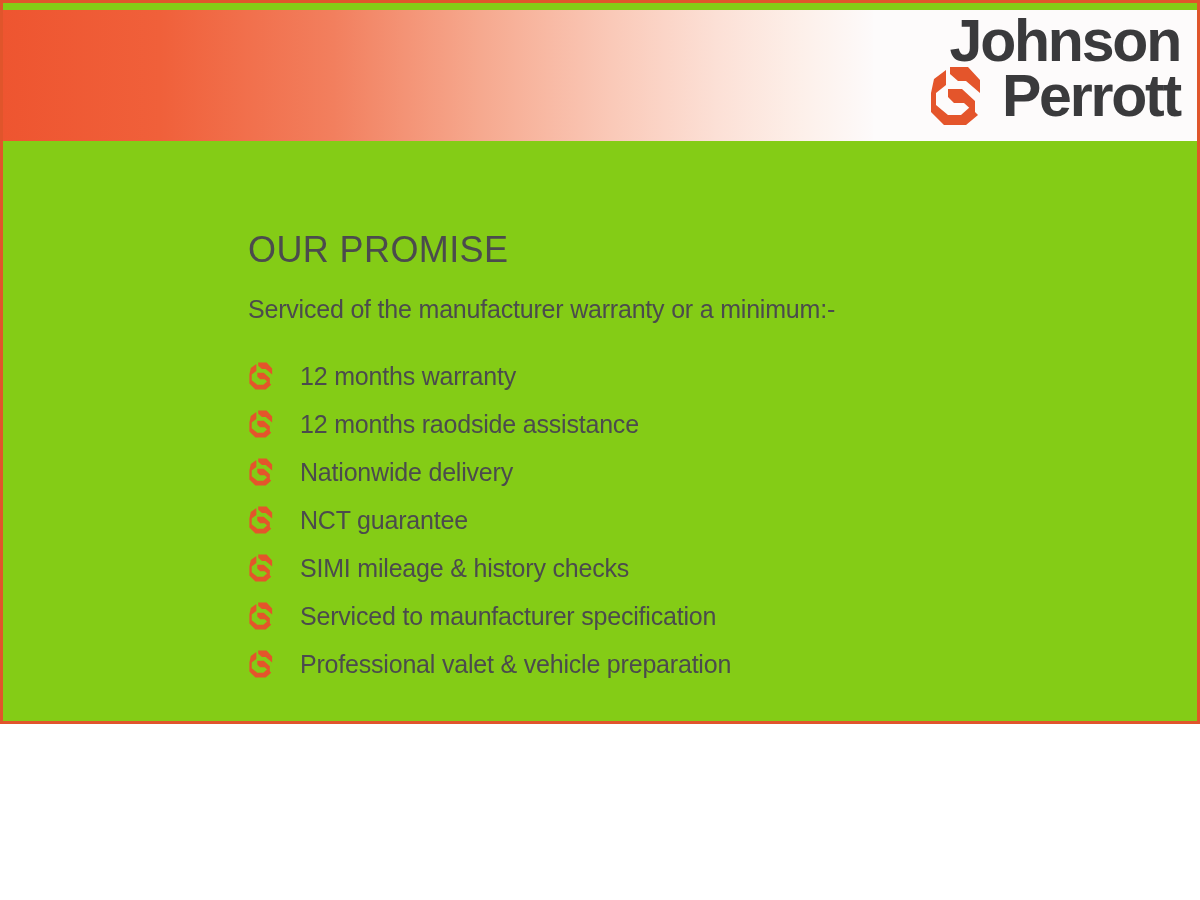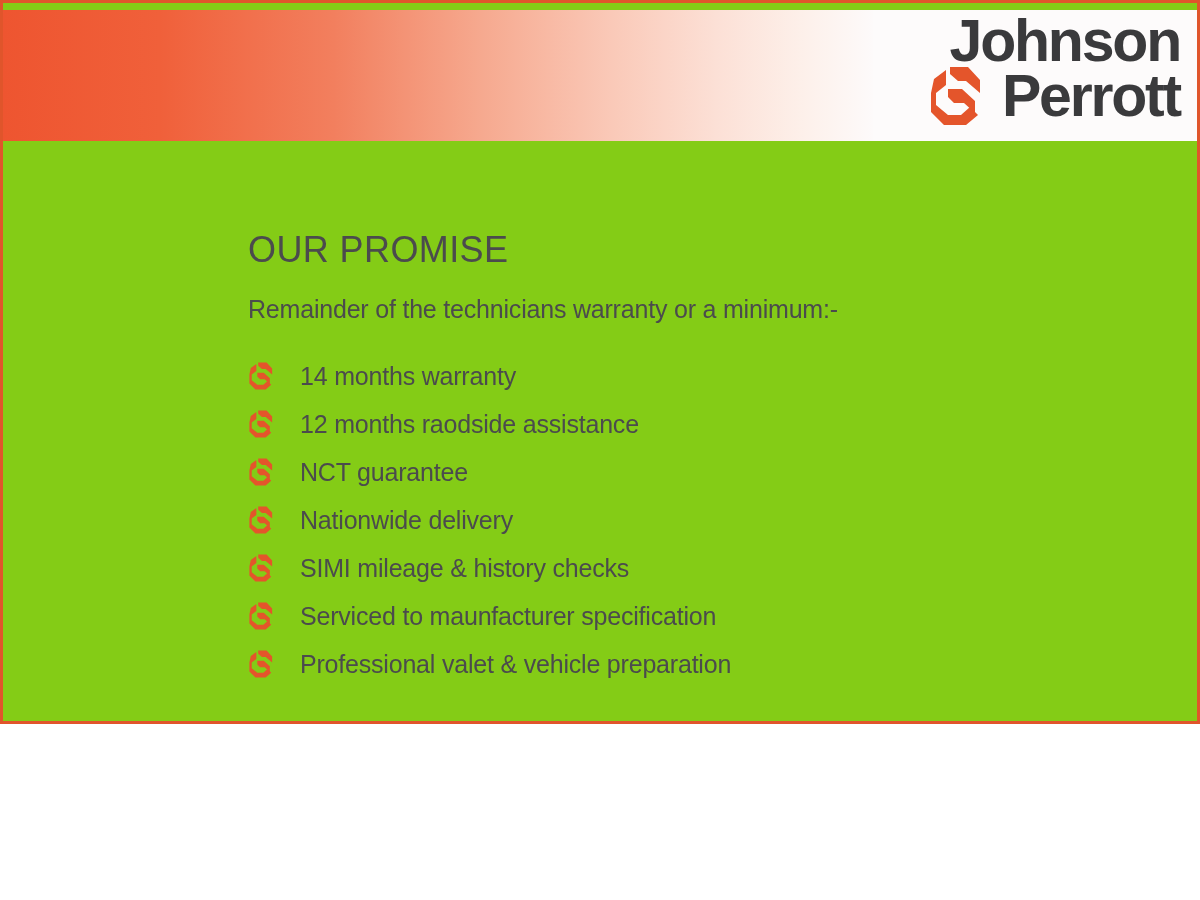--- a/index.html
+++ b/index.html
@@ -188,62 +188,62 @@
           <path d="M20 24 L34 24 L47 36 L47 48 L36 38 L26 38 L20 32 Z"></path>
         </g>
       </svg>
       <span class="logo-perrott">Perrott</span>
     </div>
   </div>
 
   <div class="content">
     <h1 class="promise-title">OUR PROMISE</h1>
 
-    <p class="promise-sub">Remainder of the technicians warranty or a minimum:-</p>
+    <p class="promise-sub">Serviced of the manufacturer warranty or a minimum:-</p>
 
     <ul class="promise-list">
       <li class="promise-item">
         <svg class="bullet-amp" viewBox="0 0 56 62">
           <g fill="#e4552b">
             <path d="M22 2 L40 2 L52 15 L52 28 L38 16 L30 16 L22 9 Z"></path>
             <path d="M6 14 L18 5 L18 20 L8 28 L8 40 L20 50 L33 50 L42 42 L50 50 L38 60 L16 60 L3 47 L3 28 Z"></path>
             <path d="M20 24 L34 24 L47 36 L47 48 L36 38 L26 38 L20 32 Z"></path>
           </g>
         </svg>
-        <span class="item-label">14 months warranty</span>
+        <span class="item-label">12 months warranty</span>
       </li>
       <li class="promise-item">
         <svg class="bullet-amp" viewBox="0 0 56 62">
           <g fill="#e4552b">
             <path d="M22 2 L40 2 L52 15 L52 28 L38 16 L30 16 L22 9 Z"></path>
             <path d="M6 14 L18 5 L18 20 L8 28 L8 40 L20 50 L33 50 L42 42 L50 50 L38 60 L16 60 L3 47 L3 28 Z"></path>
             <path d="M20 24 L34 24 L47 36 L47 48 L36 38 L26 38 L20 32 Z"></path>
           </g>
         </svg>
         <span class="item-label">12 months raodside assistance</span>
       </li>
       <li class="promise-item">
         <svg class="bullet-amp" viewBox="0 0 56 62">
           <g fill="#e4552b">
             <path d="M22 2 L40 2 L52 15 L52 28 L38 16 L30 16 L22 9 Z"></path>
             <path d="M6 14 L18 5 L18 20 L8 28 L8 40 L20 50 L33 50 L42 42 L50 50 L38 60 L16 60 L3 47 L3 28 Z"></path>
             <path d="M20 24 L34 24 L47 36 L47 48 L36 38 L26 38 L20 32 Z"></path>
           </g>
         </svg>
+        <span class="item-label">Nationwide delivery</span>
+      </li>
+      <li class="promise-item">
+        <svg class="bullet-amp" viewBox="0 0 56 62">
+          <g fill="#e4552b">
+            <path d="M22 2 L40 2 L52 15 L52 28 L38 16 L30 16 L22 9 Z"></path>
+            <path d="M6 14 L18 5 L18 20 L8 28 L8 40 L20 50 L33 50 L42 42 L50 50 L38 60 L16 60 L3 47 L3 28 Z"></path>
+            <path d="M20 24 L34 24 L47 36 L47 48 L36 38 L26 38 L20 32 Z"></path>
+          </g>
+        </svg>
         <span class="item-label">NCT guarantee</span>
-      </li>
-      <li class="promise-item">
-        <svg class="bullet-amp" viewBox="0 0 56 62">
-          <g fill="#e4552b">
-            <path d="M22 2 L40 2 L52 15 L52 28 L38 16 L30 16 L22 9 Z"></path>
-            <path d="M6 14 L18 5 L18 20 L8 28 L8 40 L20 50 L33 50 L42 42 L50 50 L38 60 L16 60 L3 47 L3 28 Z"></path>
-            <path d="M20 24 L34 24 L47 36 L47 48 L36 38 L26 38 L20 32 Z"></path>
-          </g>
-        </svg>
-        <span class="item-label">Nationwide delivery</span>
       </li>
       <li class="promise-item">
         <svg class="bullet-amp" viewBox="0 0 56 62">
           <g fill="#e4552b">
             <path d="M22 2 L40 2 L52 15 L52 28 L38 16 L30 16 L22 9 Z"></path>
             <path d="M6 14 L18 5 L18 20 L8 28 L8 40 L20 50 L33 50 L42 42 L50 50 L38 60 L16 60 L3 47 L3 28 Z"></path>
             <path d="M20 24 L34 24 L47 36 L47 48 L36 38 L26 38 L20 32 Z"></path>
           </g>
         </svg>
         <span class="item-label">SIMI mileage &amp; history checks</span>

